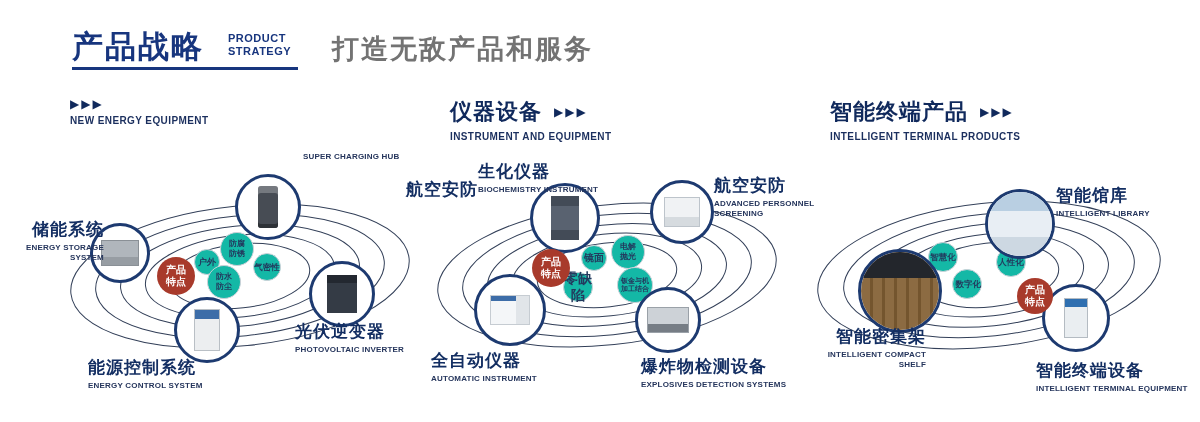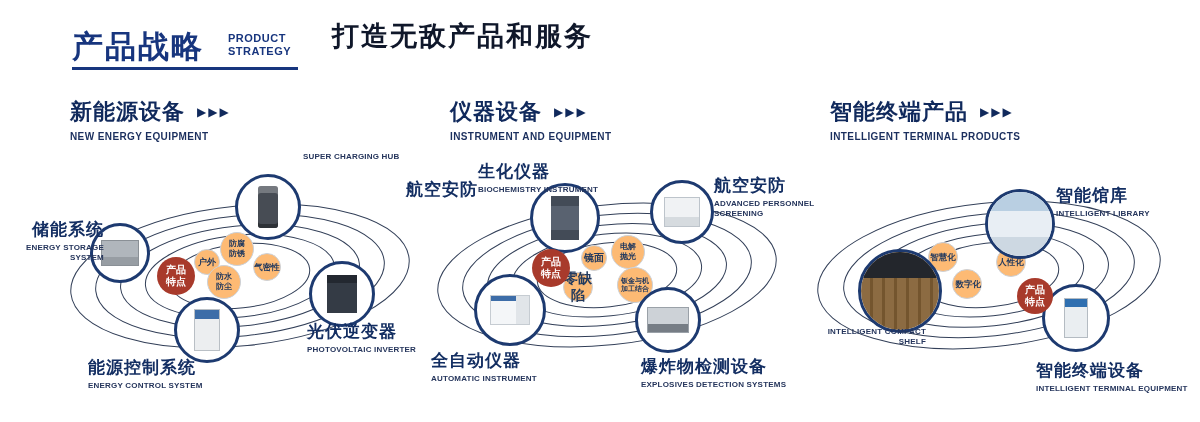--- a/index.html
+++ b/index.html
@@ -3,21 +3,21 @@
 <meta charset="utf-8">
 <style>
   *{margin:0;padding:0;box-sizing:border-box;}
   body{background:#fff;font-family:"Liberation Sans","DejaVu Sans",sans-serif;}
   .canvas{position:relative;width:1200px;height:422px;background:#ffffff;overflow:hidden;}
 
   
   .hdr-title{position:absolute;left:72px;top:26px;font-size:31px;font-weight:bold;color:#17357e;letter-spacing:2px;}
   .hdr-sub{position:absolute;left:228px;top:32px;display:flex;flex-direction:column;font-size:11px;font-weight:bold;color:#17357e;line-height:13px;letter-spacing:.5px;}
   .hdr-line{position:absolute;left:72px;top:67px;width:226px;height:3px;background:#17357e;}
-  .tagline{position:absolute;left:332px;top:18px;font-size:27px;font-weight:bold;color:#0f172a;letter-spacing:2px;}
+  .tagline{position:absolute;left:332px;top:31px;font-size:27px;font-weight:bold;color:#737373;letter-spacing:2px;}
 
   
   .sec-hdr{position:absolute;z-index:6;}
   .sec-hdr .row{display:flex;align-items:center;gap:12px;}
   .sec-hdr .cn{font-size:22px;font-weight:bold;color:#10295c;letter-spacing:1px;}
   .sec-hdr .ar{font-size:12px;color:#10295c;letter-spacing:2px;}
   .sec-hdr .en{margin-top:4px;font-size:10px;font-weight:bold;color:#1b2f5e;letter-spacing:.4px;}
 
   
   .orbits{position:absolute;overflow:visible;z-index:1;}
@@ -32,21 +32,21 @@
   .eq-control{width:26px;height:42px;background:#eceef0;border:1px solid #b9bfc5;box-shadow:inset 0 9px 0 #3d6da8;}
   .eq-rack{width:28px;height:44px;background:#596270;box-shadow:inset 0 10px 0 #434b57,inset 0 -10px 0 #434b57;}
   .eq-screening{width:36px;height:30px;background:#f0f2f4;border:1px solid #bdc4cb;box-shadow:inset 0 -9px 0 #d6dbdf;}
   .eq-automatic{width:40px;height:30px;background:#f4f6f8;border:1px solid #c6ccd2;box-shadow:inset -13px 0 0 #e1e5e9,inset 0 5px 0 #3d6da8;}
   .eq-explosives{width:42px;height:26px;background:#cdd2d7;border:1px solid #9aa1a8;box-shadow:inset 0 -8px 0 #767d85;}
   .eq-library{width:100%;height:100%;background:linear-gradient(180deg,#b9cfe2 0 30%,#e8eef4 30% 70%,#cdd8e2 70% 100%);}
   .eq-shelf{width:100%;height:100%;background:repeating-linear-gradient(90deg,#8c6b42 0 9px,#74552e 9px 12px);box-shadow:inset 0 26px 0 #23262c;}
   .eq-terminal{width:24px;height:40px;background:#eaeef1;border:1px solid #b4bbc2;box-shadow:inset 0 8px 0 #2f6fb0;}
 
   
-  .bubble{position:absolute;border-radius:50%;background:#fdba74;border:1px solid #ccd1d8;color:#233a5e;display:flex;align-items:center;justify-content:center;text-align:center;z-index:2;font-weight:bold;line-height:1.2;}
+  .bubble{position:absolute;border-radius:50%;background:#14b8a6;border:1px solid #ccd1d8;color:#233a5e;display:flex;align-items:center;justify-content:center;text-align:center;z-index:2;font-weight:bold;line-height:1.2;}
   .badge{position:absolute;border-radius:50%;background:#a83a2b;color:#fff;display:flex;align-items:center;justify-content:center;text-align:center;z-index:4;font-weight:bold;}
   .badge span{width:24px;font-size:10px;line-height:1.2;}
 
   
   .lbl{position:absolute;z-index:5;}
   .lbl .cn{font-size:17px;font-weight:bold;color:#132e62;letter-spacing:1px;}
   .lbl .en{font-size:8px;font-weight:bold;color:#25355c;margin-top:2px;white-space:nowrap;letter-spacing:.2px;line-height:1.25;}
   .lbl.wrap .en{white-space:normal;}
   .lbl.right{text-align:right;}
   .side-cn{position:absolute;font-size:17px;font-weight:bold;color:#132e62;z-index:5;letter-spacing:1px;}
@@ -59,21 +59,20 @@
   <div class="hdr-title">产品战略</div>
   <div class="hdr-sub">
     <span>PRODUCT</span>
     <span>STRATEGY</span>
   </div>
   <div class="hdr-line"></div>
   <div class="tagline">打造无敌产品和服务</div>
 
   <div class="sec-hdr" style="left:70px;top:97px;">
     <div class="row">
-      <span class="cn">新能源设备</span>
       <span class="ar">▶▶▶</span>
     </div>
     <div class="en">NEW ENERGY EQUIPMENT</div>
   </div>
 
   <svg class="orbits" style="left:58px;top:200px;" width="360" height="152" viewBox="0 0 360 152">
     <g transform="rotate(-6 182 76)">
       <ellipse cx="182" cy="76" rx="170" ry="70"></ellipse>
       <ellipse cx="182" cy="76" rx="145" ry="60"></ellipse>
       <ellipse cx="182" cy="76" rx="120" ry="50"></ellipse>
@@ -111,21 +110,21 @@
       <span style="width:17px;">防水防尘</span>
     </div>
 
   <div class="lbl" style="left:303px;top:150px;">
     <div class="en">SUPER CHARGING HUB</div>
   </div>
   <div class="lbl wrap right" style="left:16px;top:218px;width:88px;">
     <div class="cn">储能系统</div>
     <div class="en">ENERGY STORAGE SYSTEM</div>
   </div>
-  <div class="lbl" style="left:307px;top:320px;">
+  <div class="lbl" style="left:295px;top:320px;">
     <div class="cn">光伏逆变器</div>
     <div class="en">PHOTOVOLTAIC INVERTER</div>
   </div>
   <div class="lbl" style="left:88px;top:356px;">
     <div class="cn">能源控制系统</div>
     <div class="en">ENERGY CONTROL SYSTEM</div>
   </div>
 
   <div class="sec-hdr" style="left:450px;top:97px;">
     <div class="row">
@@ -232,20 +231,21 @@
     </div>
   <div class="bubble" style="left:952px;top:269px;width:30px;height:30px;font-size:8.5px;justify-content:flex-end;">
       <span>数字化</span>
     </div>
 
   <div class="lbl" style="left:1056px;top:184px;">
     <div class="cn">智能馆库</div>
     <div class="en">INTELLIGENT LIBRARY</div>
   </div>
   <div class="lbl wrap right" style="left:820px;top:325px;width:106px;">
+    <div class="cn">智能密集架</div>
     <div class="en">INTELLIGENT COMPACT SHELF</div>
   </div>
   <div class="lbl" style="left:1036px;top:359px;">
     <div class="cn">智能终端设备</div>
     <div class="en">INTELLIGENT TERMINAL EQUIPMENT</div>
   </div>
 
 </div>
 
 </body></html>

